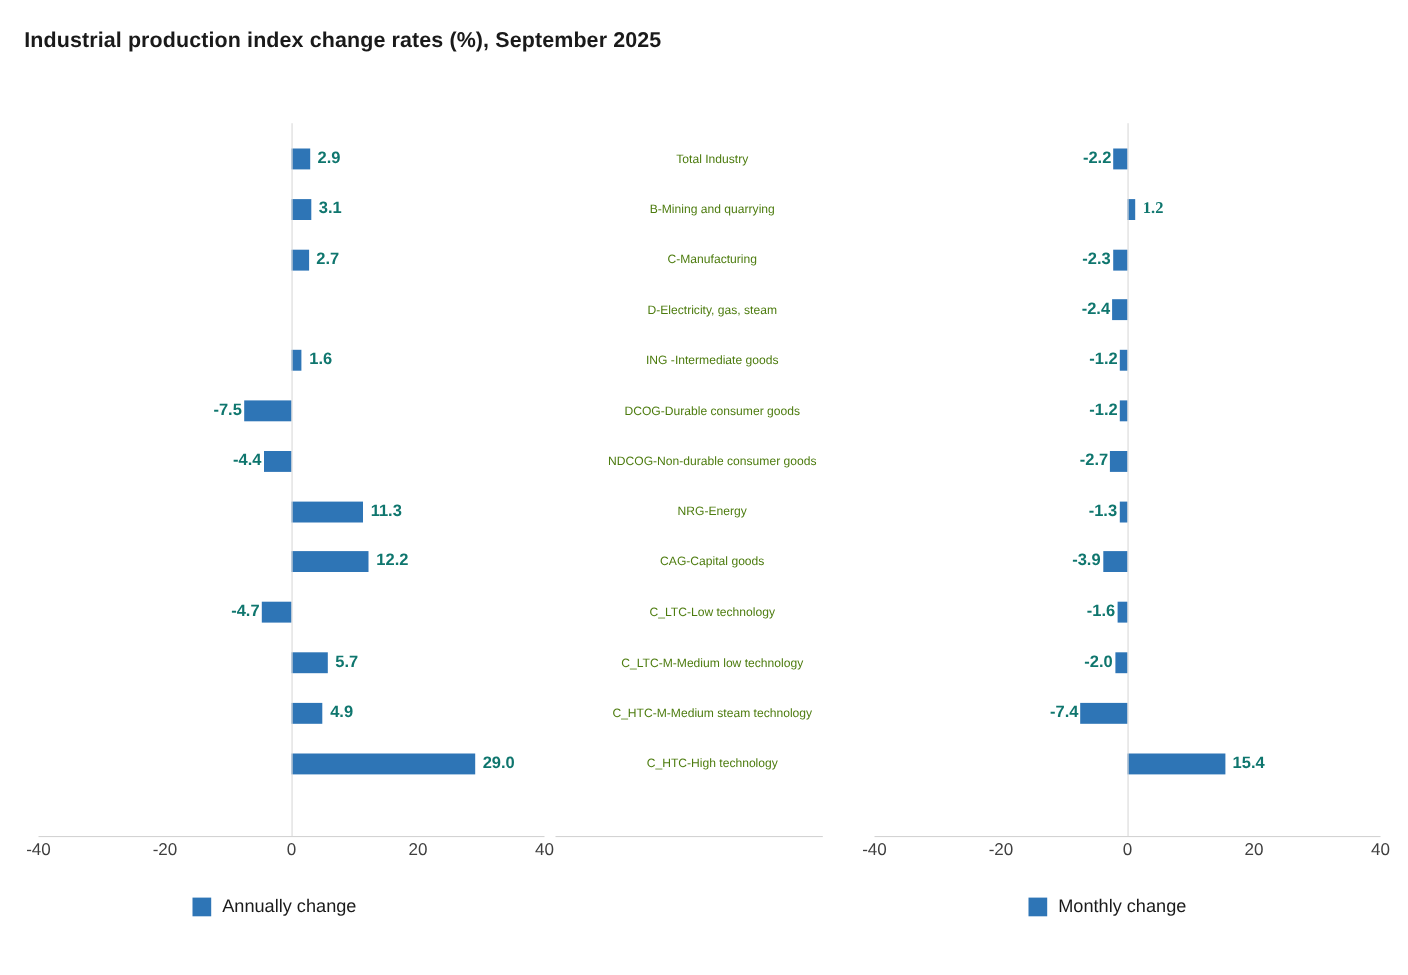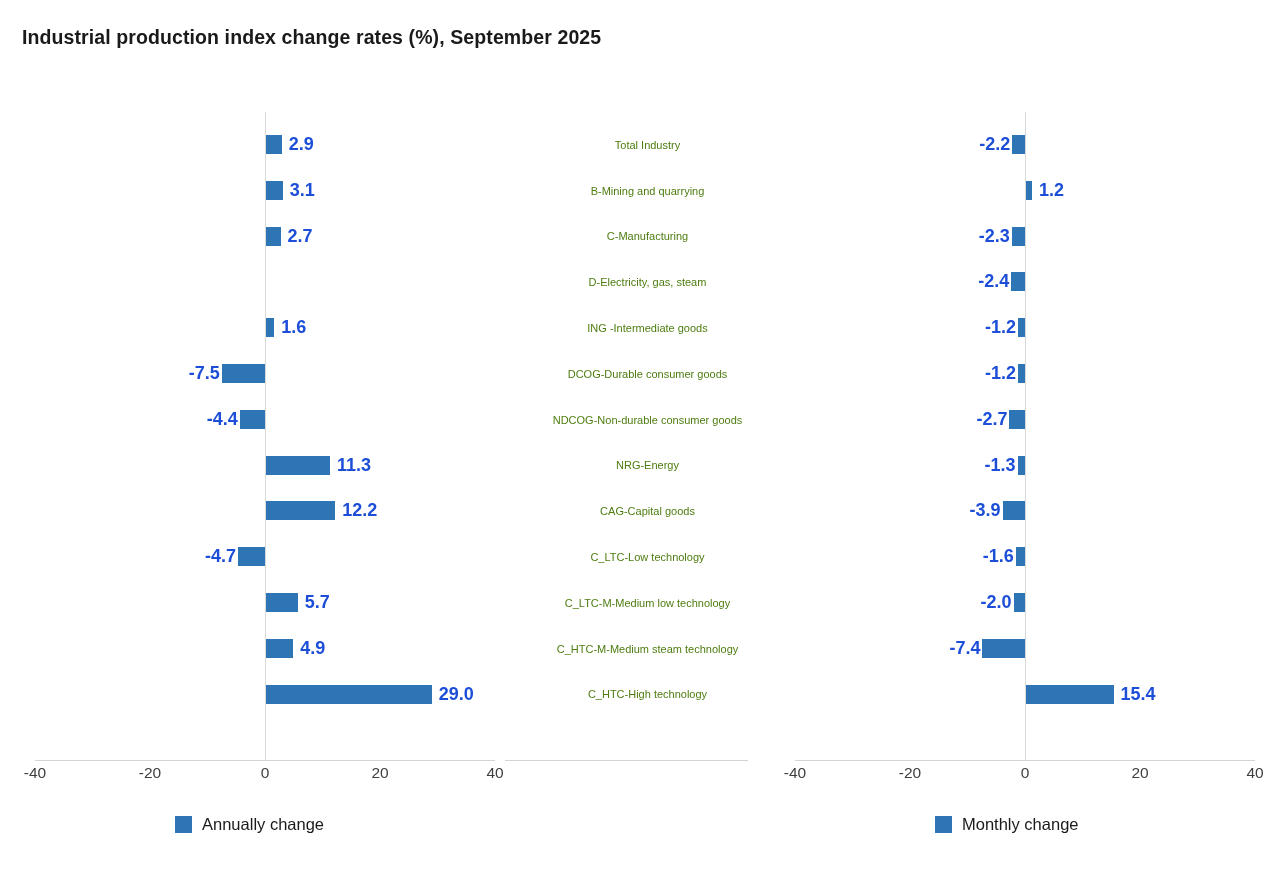--- a/index.html
+++ b/index.html
@@ -94,23 +94,23 @@
   }
   .bar {
     position: absolute;
     top: 13px;
     height: 19px;
     background: #2e75b6;
   }
   .bar-label {
     position: absolute;
     top: 12px;
-    font-size: 18px;
+    font-size: 15px;
     font-weight: bold;
-    color: #1d4ed8;
+    color: #0f766e;
     white-space: nowrap;
     line-height: 20px;
   }
 
   
   #categories {
     position: absolute;
     left: 505px;
     top: 112px;
     width: 285px;
@@ -273,21 +273,21 @@
       </div>
     </div>
   <div id="cat-divider"></div>
 
   <div class="panel" id="panel-right">
     <div class="plot" id="plot-right">
         <div class="bar-row" style="top: 10px;">
           <div class="bar" style="background: rgb(46, 117, 182); left: 222.35px; width: 12.65px;"></div>
           <div class="bar-label" style="right: 249.65px;">-2.2</div>
         </div>
-        <div class="bar-row" style="top: 55.8px;">
+        <div class="bar-row" style="top: 55.8px; font-family: Liberation Serif, serif;">
           <div class="bar" style="background: rgb(46, 117, 182); left: 235px; width: 6.9px;"></div>
           <div class="bar-label" style="left: 248.9px;">1.2</div>
         </div>
         <div class="bar-row" style="top: 101.6px;">
           <div class="bar" style="background: rgb(46, 117, 182); left: 221.775px; width: 13.225px;"></div>
           <div class="bar-label" style="right: 250.225px;">-2.3</div>
         </div>
         <div class="bar-row" style="top: 147.4px;">
           <div class="bar" style="background: rgb(46, 117, 182); left: 221.2px; width: 13.8px;"></div>
           <div class="bar-label" style="right: 250.8px;">-2.4</div>

